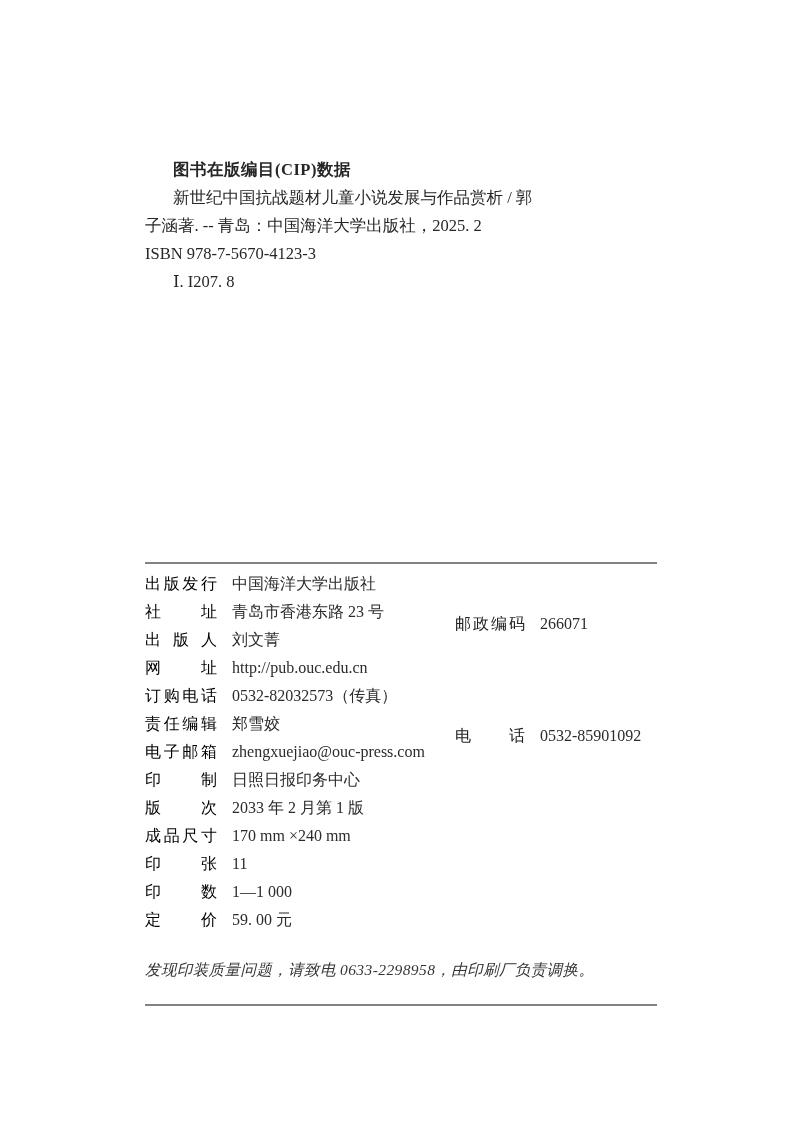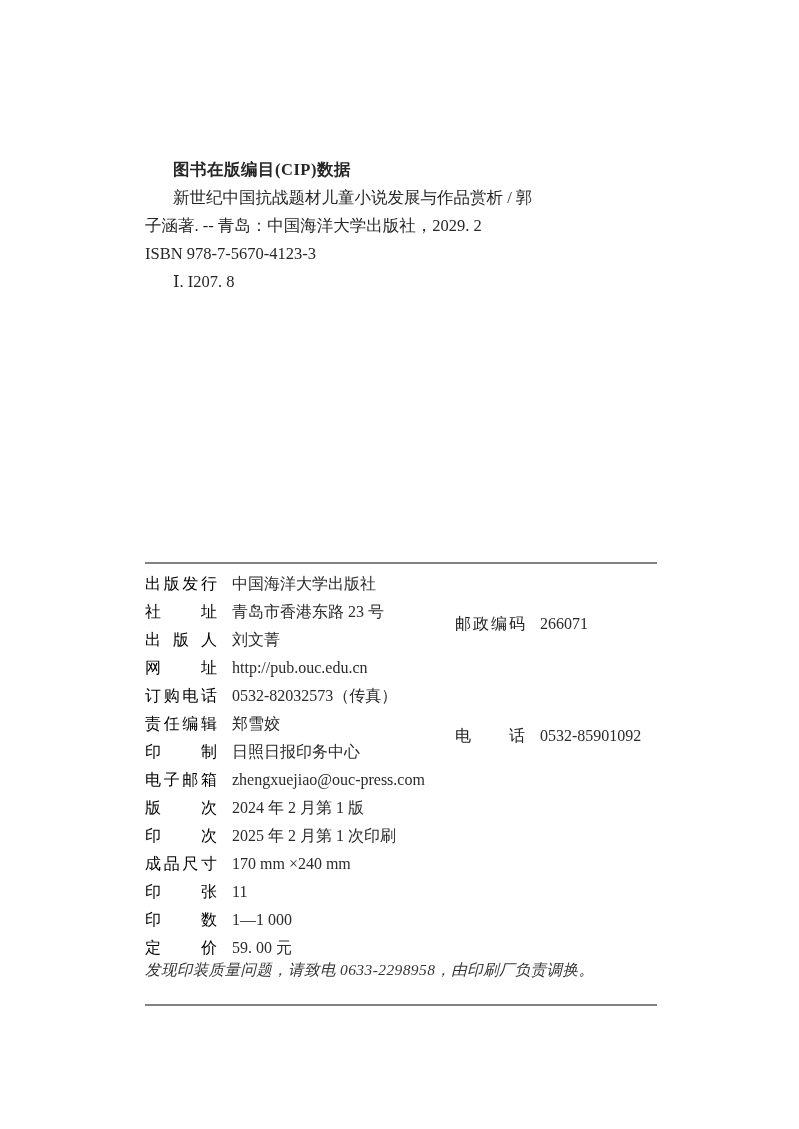--- a/index.html
+++ b/index.html
@@ -130,21 +130,21 @@
   }
 </style>
 </head>
 <body>
 
 <div class="page">
 
   <div class="cip-block">
     <p class="cip-line cip-heading">图书在版编目(CIP)数据</p>
     <p class="cip-line indent">新世纪中国抗战题材儿童小说发展与作品赏析 / 郭</p>
-    <p class="cip-line">子涵著. -- 青岛：中国海洋大学出版社，2029. 2</p>
+    <p class="cip-line">子涵著. -- 青岛：中国海洋大学出版社，2025. 2</p>
     <p class="cip-line">ISBN 978-7-5670-4123-3</p>
     <p class="cip-line indent">Ⅰ. I207. 8</p>
   </div>
 
 
   <div class="rule rule-top"></div>
 
   <div class="info-table">
   <div class="info-row">
     <span class="info-label">出版发行</span><span class="info-value">中国海洋大学出版社</span>
@@ -174,38 +174,34 @@
   </div>
 
   <div class="info-row">
     <span class="info-label">责任编辑</span><span class="info-value">郑雪姣</span>
     <span class="info-right">
       <span class="info-right-label">电话</span><span class="info-right-value">0532-85901092</span>
     </span>
   </div>
 
   <div class="info-row">
+    <span class="info-label">电子邮箱</span><span class="info-value">zhengxuejiao@ouc-press.com</span>
+    
+  </div>
+
+  <div class="info-row">
     <span class="info-label">印制</span><span class="info-value">日照日报印务中心</span>
     
   </div>
 
   <div class="info-row">
-    <span class="info-label">电子邮箱</span><span class="info-value">zhengxuejiao@ouc-press.com</span>
-    
-  </div>
-
-  <div class="info-row">
-    <span class="info-label">版次</span><span class="info-value">2024 年 2 月第 1 版</span>
-    
-  </div>
-
-  <div class="info-row">
-    <span class="info-label">印次</span><span class="info-value">2025 年 2 月第 1 次印刷</span>
-    
-  </div>
+    <span class="info-label">版次</span><span class="info-value">2033 年 2 月第 1 版</span>
+    
+  </div>
+
 
   <div class="info-row">
     <span class="info-label">成品尺寸</span><span class="info-value">170 mm ×240 mm</span>
     
   </div>
 
   <div class="info-row">
     <span class="info-label">印张</span><span class="info-value">11</span>
     
   </div>

